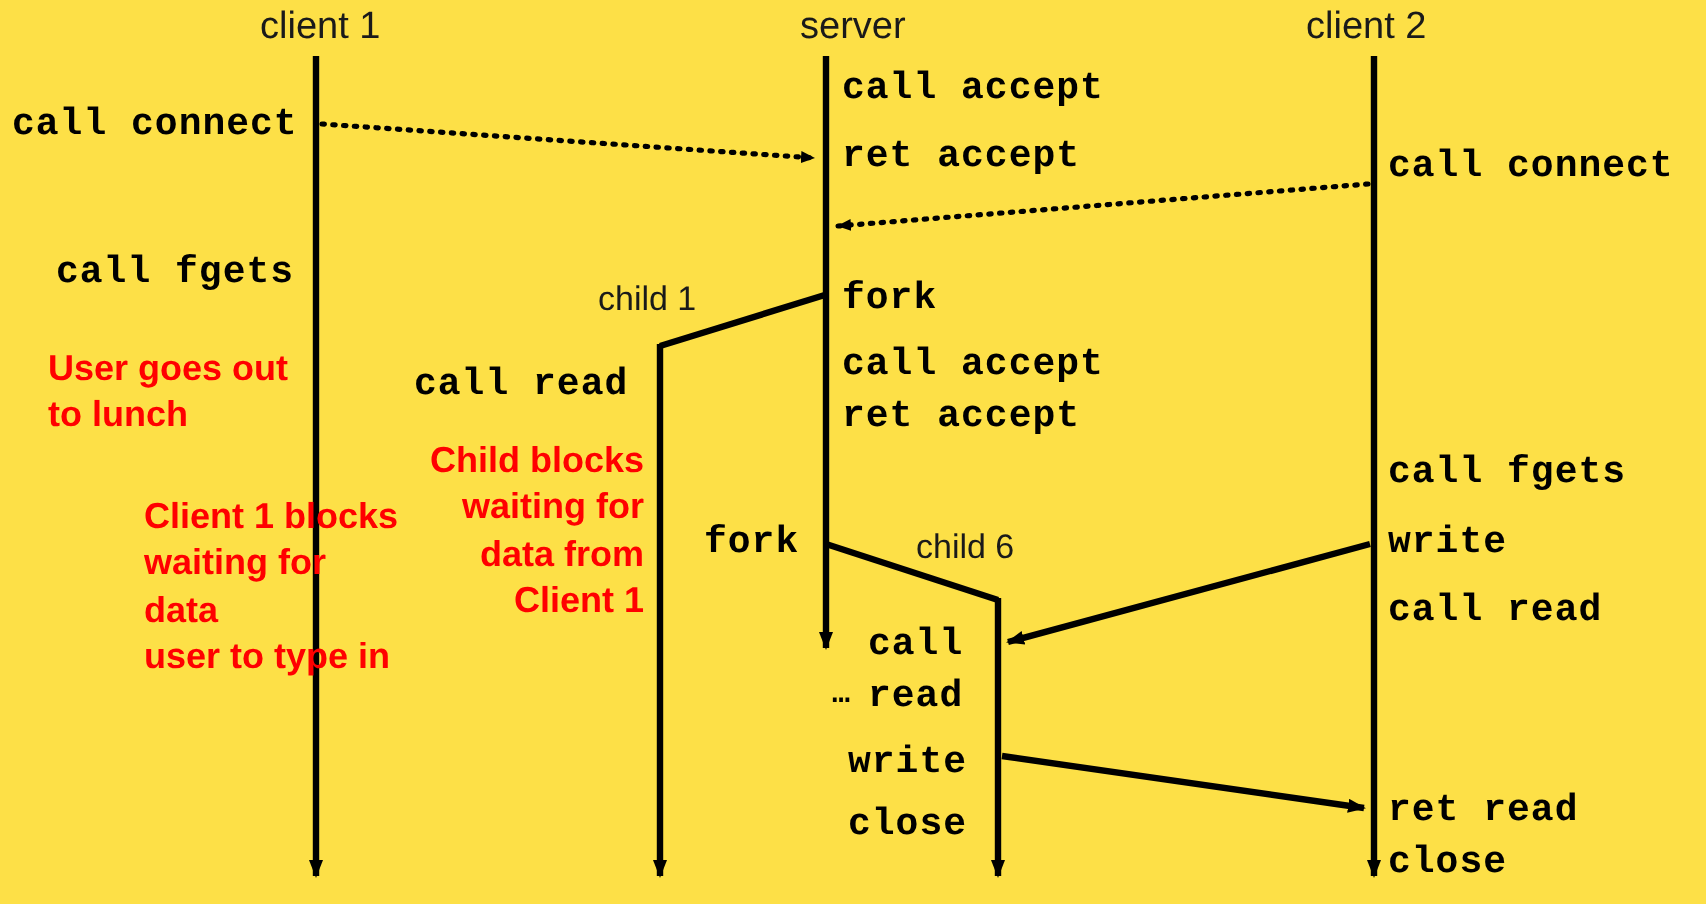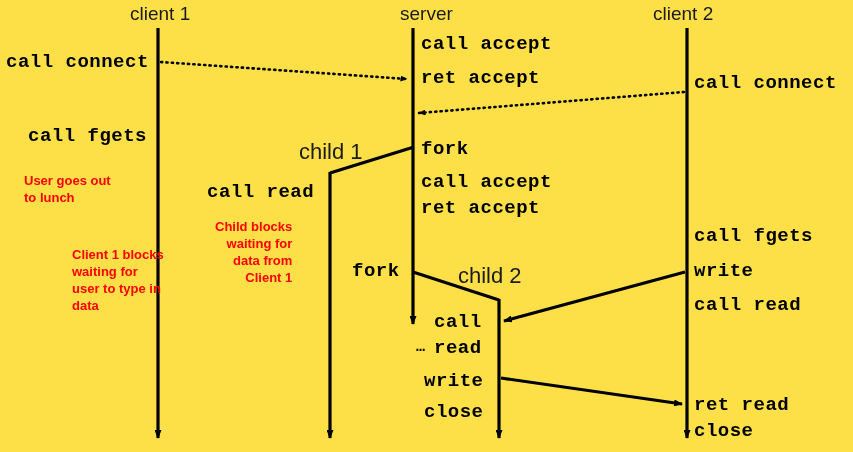--- a/index.html
+++ b/index.html
@@ -30,37 +30,37 @@
   
   .actor-label {
     font-family: "Liberation Sans", sans-serif;
     font-size: 19px;
     color: #1a1a1a;
     font-weight: 400;
   }
   
   .child-label {
     font-family: "Liberation Sans", sans-serif;
-    font-size: 22px;
+    font-size: 17px;
     color: #1a1a1a;
     font-weight: 400;
   }
   
   .code {
     font-family: "Liberation Mono", "DejaVu Sans Mono", monospace;
     font-size: 19px;
     font-weight: bold;
     color: #000000;
     letter-spacing: 0.5px;
   }
   
   .note {
     position: absolute;
     font-family: "Liberation Sans", sans-serif;
-    font-size: 13px;
+    font-size: 18px;
     font-weight: bold;
     color: #ff0000;
     line-height: 1.30;
   }
   .note div { white-space: nowrap; }
   .ellipsis {
     font-family: "Liberation Mono", "DejaVu Sans Mono", monospace;
     font-size: 15px;
     font-weight: bold;
     color: #000000;
@@ -95,35 +95,35 @@
 
     <line x1="685" y1="272" x2="504" y2="321" stroke="#000000" stroke-width="3.2" marker-end="url(#arrowhead)"></line>
     <line x1="501" y1="378" x2="682" y2="404" stroke="#000000" stroke-width="3.2" marker-end="url(#arrowhead)"></line>
   </svg>
 
   <div class="lbl actor-label" style="left:130px; top:4px;">client 1</div>
   <div class="lbl actor-label" style="left:400px; top:4px;">server</div>
   <div class="lbl actor-label" style="left:653px; top:4px;">client 2</div>
 
   <div class="lbl child-label" style="left:299px; top:141px;">child 1</div>
-  <div class="lbl child-label" style="left:458px; top:265px;">child 2</div>
+  <div class="lbl child-label" style="left:458px; top:265px;">child 6</div>
 
   <div class="lbl code" style="left:6px; top:53px;">call connect</div>
   <div class="lbl code" style="left:28px; top:127px;">call fgets</div>
 
   <div class="note" style="left:24px; top:173px;">
     <div>User goes out</div>
     <div>to lunch</div>
   </div>
 
   <div class="note" style="left:24px; top:247px;margin-left:48px;">
     <div>Client 1 blocks</div>
     <div>waiting for</div>
+    <div>data</div>
     <div>user to type in</div>
-    <div>data</div>
   </div>
 
   <div class="lbl code" style="left:207px; top:183px;">call read</div>
 
   <div class="note" style="left:215px; top:219px;text-align:right;">
     <div>Child blocks</div>
     <div>waiting for</div>
     <div>data from</div>
     <div>Client 1</div>
   </div>

